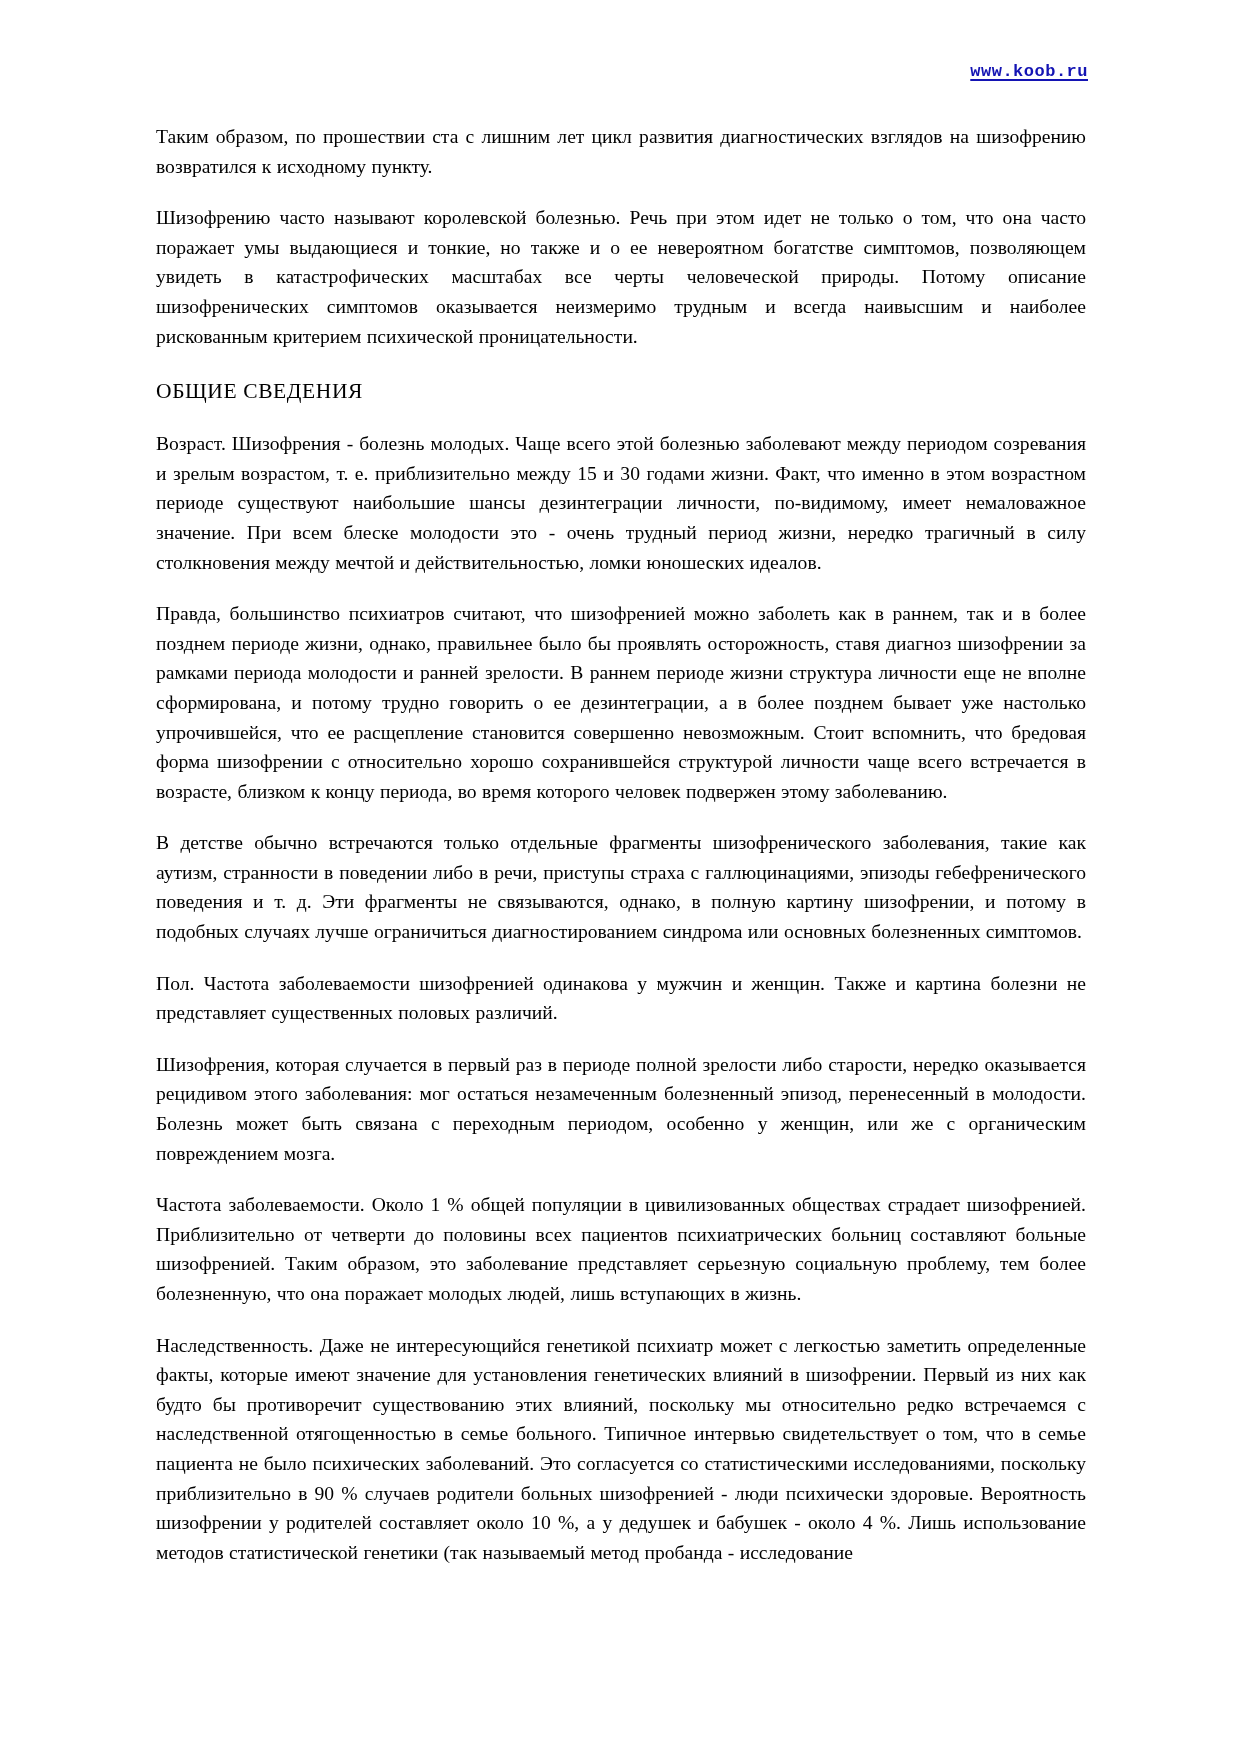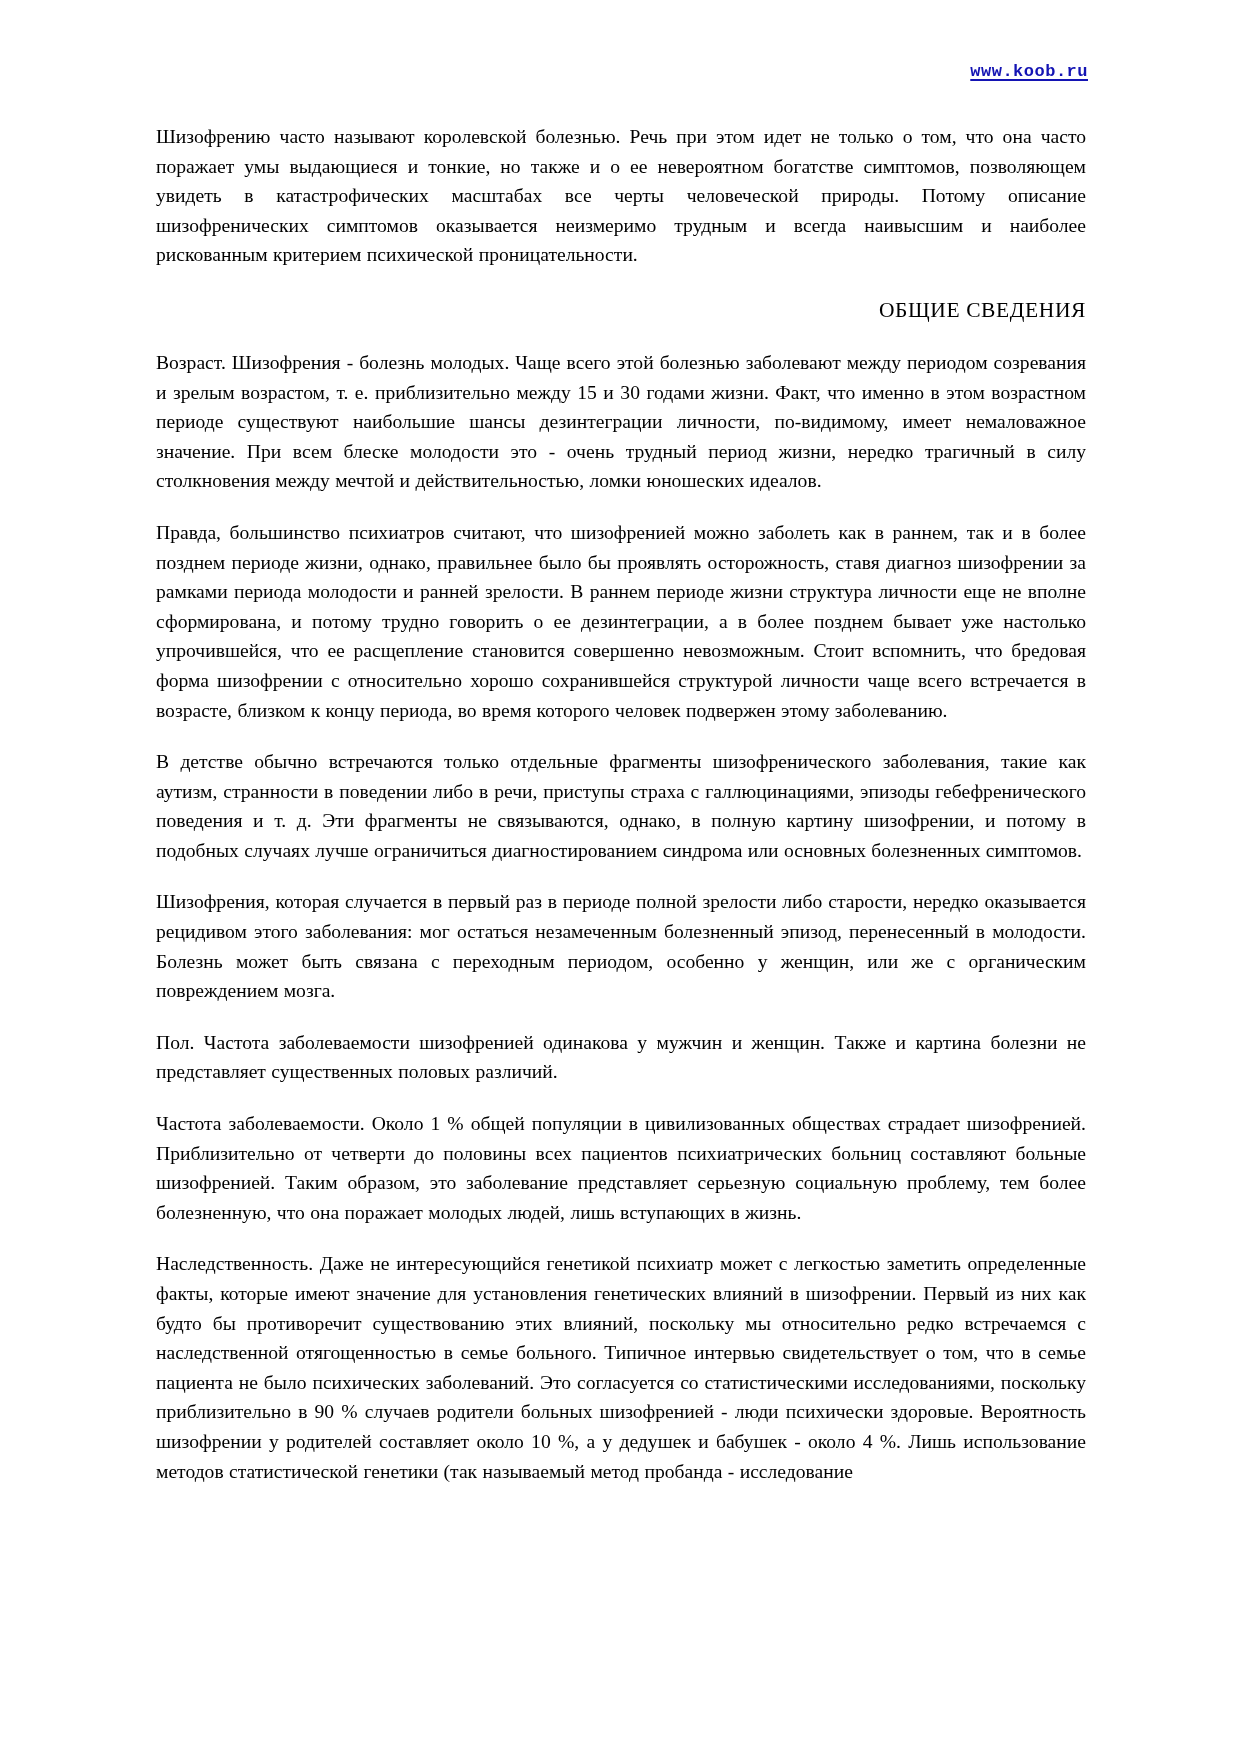--- a/index.html
+++ b/index.html
@@ -60,37 +60,38 @@
   }
   p.para:last-child {
     margin-bottom: 0;
   }
   h2.section-heading {
     margin: 26px 0 24px 0;
     font-size: 21.5px;
     line-height: 28px;
     font-weight: 400;
     letter-spacing: 0.6px;
-    text-align: right;
+    text-align: left;
   }
 </style>
 </head>
 <body>
 
 <div class="page">
 
   <div class="header-band">
     <a class="site-link" href="#">www.koob.ru</a>
   </div>
 
   <div class="content">
+      <p class="para">Таким образом, по прошествии ста с лишним лет цикл развития диагностических взглядов на шизофрению возвратился к исходному пункту.</p>
       <p class="para">Шизофрению часто называют королевской болезнью. Речь при этом идет не только о том, что она часто поражает умы выдающиеся и тонкие, но также и о ее невероятном богатстве симптомов, позволяющем увидеть в катастрофических масштабах все черты человеческой природы. Потому описание шизофренических симптомов оказывается неизмеримо трудным и всегда наивысшим и наиболее рискованным критерием психической проницательности.</p>
       <h2 class="section-heading">ОБЩИЕ СВЕДЕНИЯ</h2>
       <p class="para">Возраст. Шизофрения - болезнь молодых. Чаще всего этой болезнью заболевают между периодом созревания и зрелым возрастом, т. е. приблизительно между 15 и 30 годами жизни. Факт, что именно в этом возрастном периоде существуют наибольшие шансы дезинтеграции личности, по-видимому, имеет немаловажное значение. При всем блеске молодости это - очень трудный период жизни, нередко трагичный в силу столкновения между мечтой и действительностью, ломки юношеских идеалов.</p>
       <p class="para">Правда, большинство психиатров считают, что шизофренией можно заболеть как в раннем, так и в более позднем периоде жизни, однако, правильнее было бы проявлять осторожность, ставя диагноз шизофрении за рамками периода молодости и ранней зрелости. В раннем периоде жизни структура личности еще не вполне сформирована, и потому трудно говорить о ее дезинтеграции, а в более позднем бывает уже настолько упрочившейся, что ее расщепление становится совершенно невозможным. Стоит вспомнить, что бредовая форма шизофрении с относительно хорошо сохранившейся структурой личности чаще всего встречается в возрасте, близком к концу периода, во время которого человек подвержен этому заболеванию.</p>
       <p class="para">В детстве обычно встречаются только отдельные фрагменты шизофренического заболевания, такие как аутизм, странности в поведении либо в речи, приступы страха с галлюцинациями, эпизоды гебефренического поведения и т. д. Эти фрагменты не связываются, однако, в полную картину шизофрении, и потому в подобных случаях лучше ограничиться диагностированием синдрома или основных болезненных симптомов.</p>
+      <p class="para">Пол. Частота заболеваемости шизофренией одинакова у мужчин и женщин. Также и картина болезни не представляет существенных половых различий.</p>
       <p class="para">Шизофрения, которая случается в первый раз в периоде полной зрелости либо старости, нередко оказывается рецидивом этого заболевания: мог остаться незамеченным болезненный эпизод, перенесенный в молодости. Болезнь может быть связана с переходным периодом, особенно у женщин, или же с органическим повреждением мозга.</p>
-      <p class="para">Пол. Частота заболеваемости шизофренией одинакова у мужчин и женщин. Также и картина болезни не представляет существенных половых различий.</p>
       <p class="para">Частота заболеваемости. Около 1 % общей популяции в цивилизованных обществах страдает шизофренией. Приблизительно от четверти до половины всех пациентов психиатрических больниц составляют больные шизофренией. Таким образом, это заболевание представляет серьезную социальную проблему, тем более болезненную, что она поражает молодых людей, лишь вступающих в жизнь.</p>
       <p class="para">Наследственность. Даже не интересующийся генетикой психиатр может с легкостью заметить определенные факты, которые имеют значение для установления генетических влияний в шизофрении. Первый из них как будто бы противоречит существованию этих влияний, поскольку мы относительно редко встречаемся с наследственной отягощенностью в семье больного. Типичное интервью свидетельствует о том, что в семье пациента не было психических заболеваний. Это согласуется со статистическими исследованиями, поскольку приблизительно в 90 % случаев родители больных шизофренией - люди психически здоровые. Вероятность шизофрении у родителей составляет около 10 %, а у дедушек и бабушек - около 4 %. Лишь использование методов статистической генетики (так называемый метод пробанда - исследование</p>
     </div>
 
 </div>
 
 </body></html>

